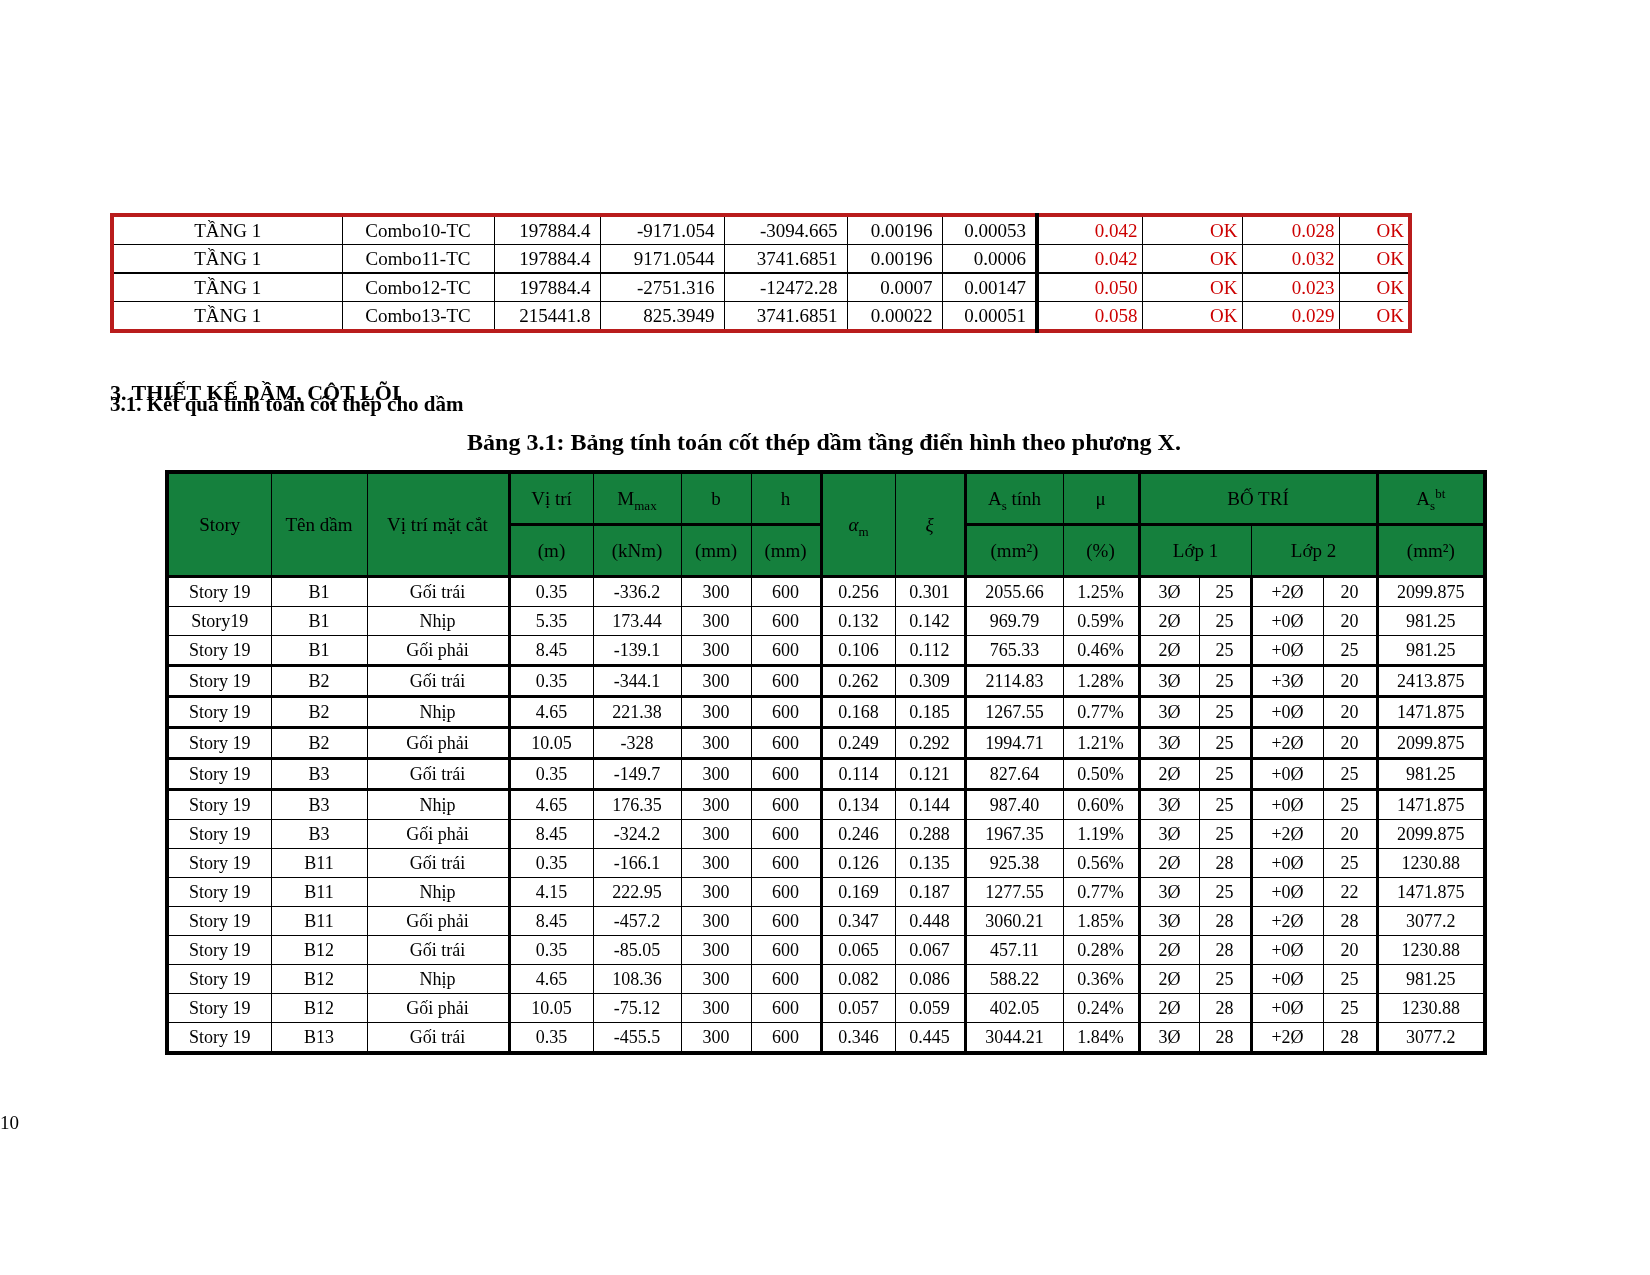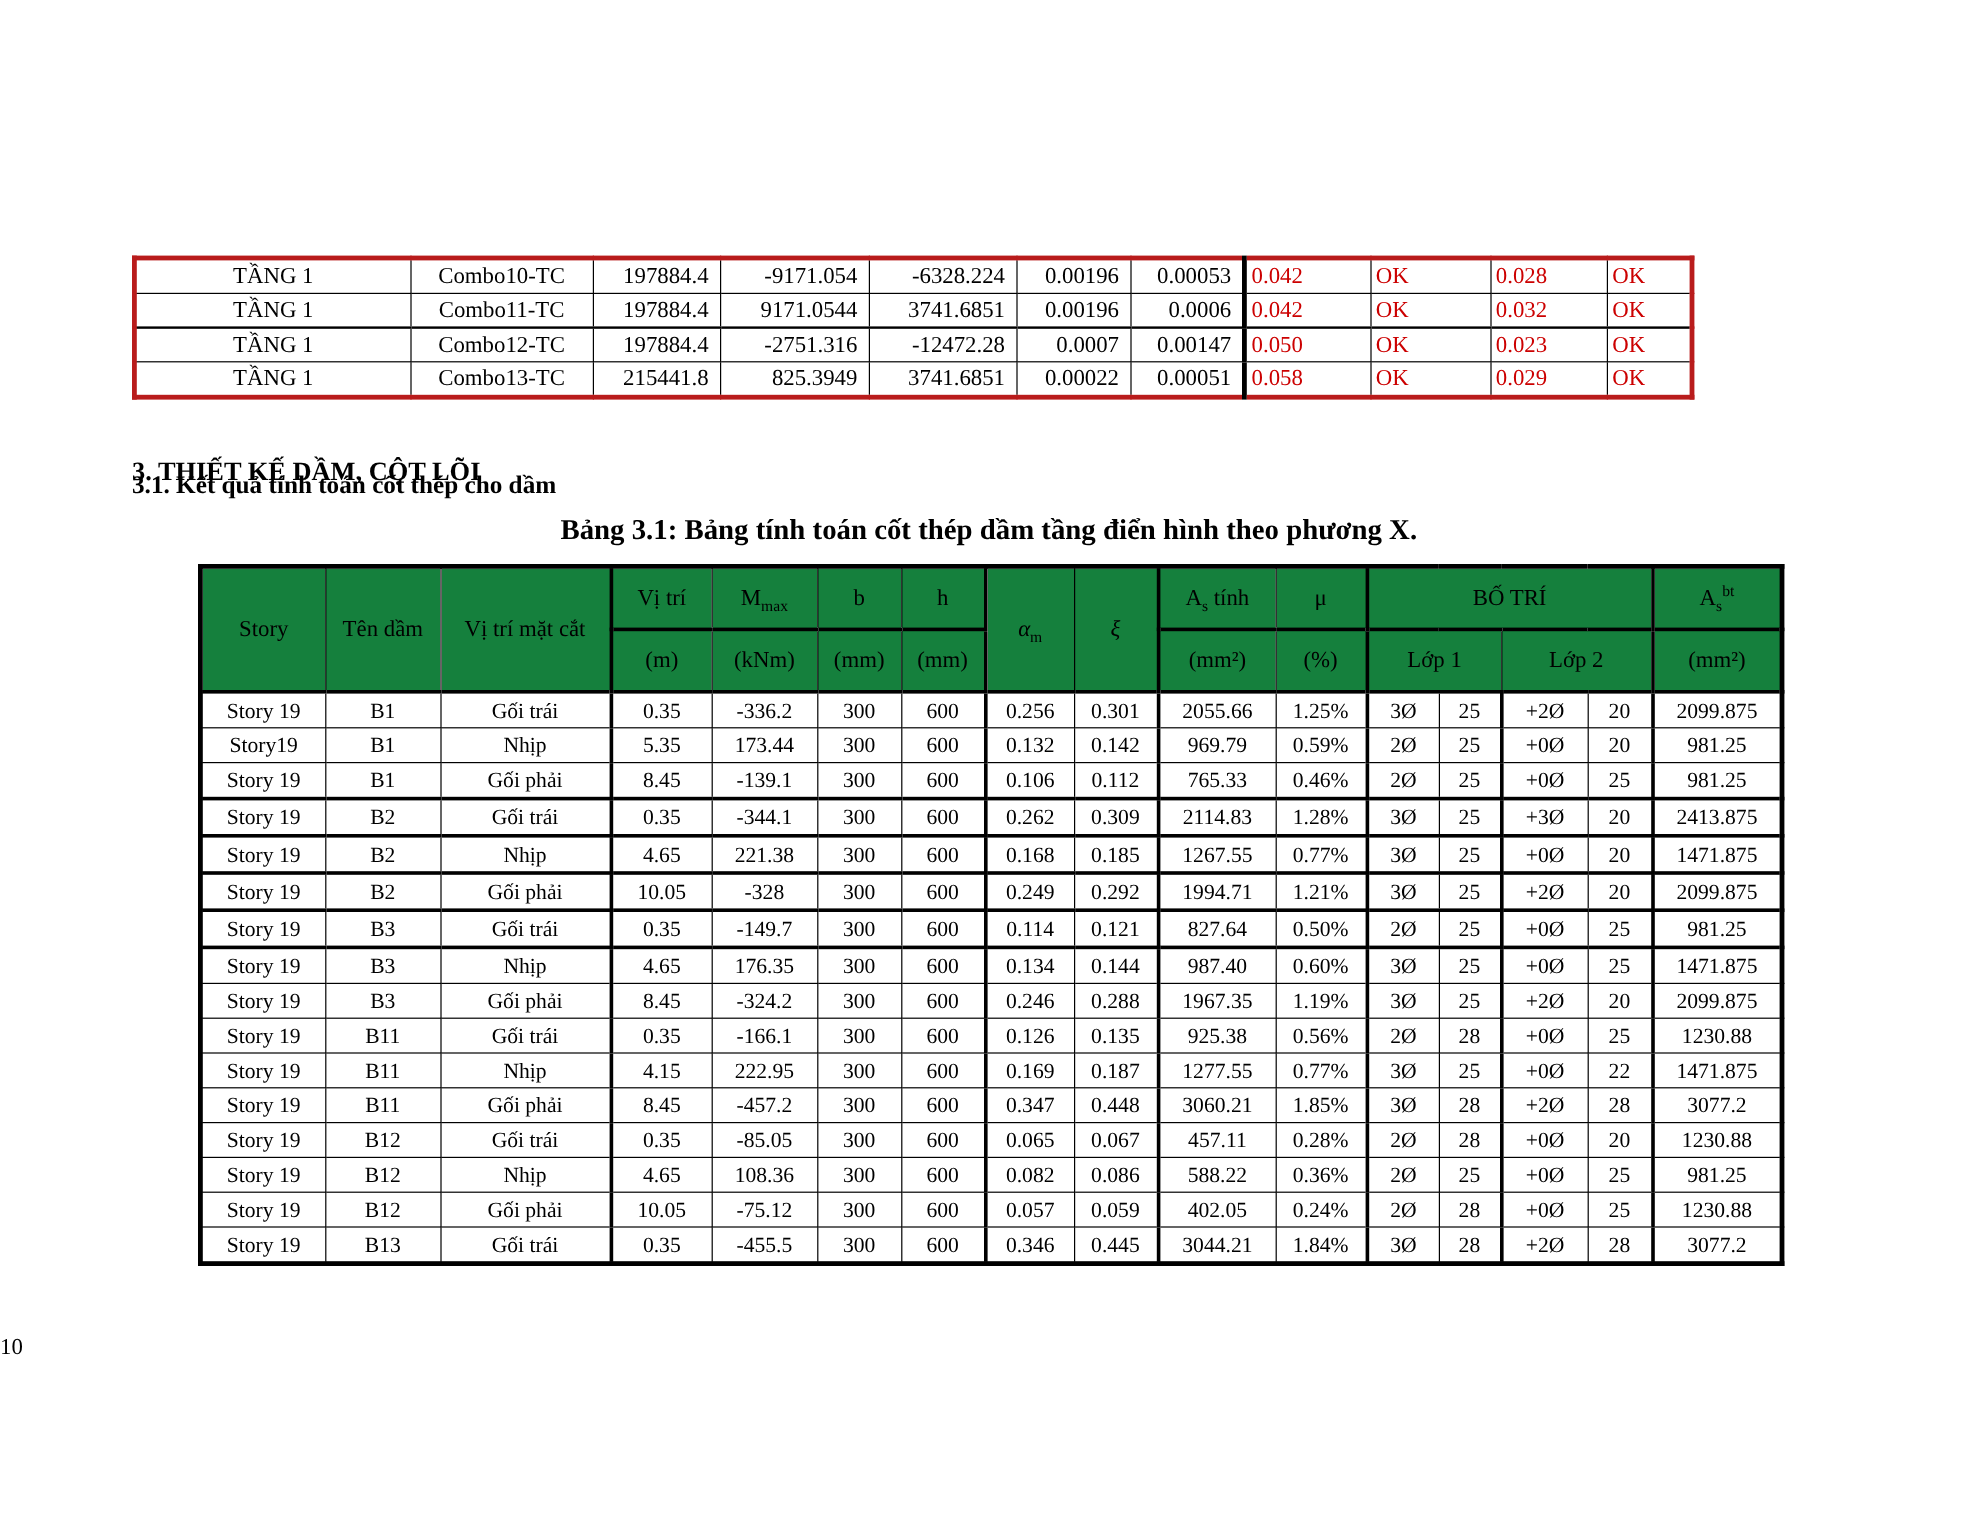--- a/index.html
+++ b/index.html
@@ -12,21 +12,21 @@
   .t-top {
     position:absolute; left:110px; top:213px; width:1298px;
     border-collapse:collapse; table-layout:fixed;
     border:4px solid #b91c1c;
   }
   .t-top td {
     border:1px solid #000; height:27px; text-align:center;
     font-size:19px; padding:0 4px; white-space:nowrap; overflow:hidden;
   }
   .t-top td.num { text-align:right; padding-right:9px; }
-  .t-top td.red { color:#CC0000; text-align:left; }
+  .t-top td.red { color:#CC0000; text-align:right; }
   .t-top td.thickR { border-right:4px solid #000; }
   .t-top tr.thickB2 td { border-bottom:2px solid #000; }
 
   
   .h1 { position:absolute; left:110px; top:349px; font-size:22px; font-weight:bold;margin-top:31px; }
   .h2 { position:absolute; left:110px; top:392px; font-size:21px; font-weight:bold; }
   .caption {
     position:absolute; left:165px; top:429px; width:1318px;
     text-align:center; font-size:24px; font-weight:bold;
   }
@@ -75,21 +75,21 @@
         <col style="width:100px">
       <col style="width:97px">
         <col style="width:71px">
     </colgroup>
     <tbody id="top-tbody">
         <tr>
           <td>TẦNG 1</td>
           <td>Combo10-TC</td>
           <td class="num">197884.4</td>
           <td class="num">-9171.054</td>
-          <td class="num">-6328.224</td>
+          <td class="num">-3094.665</td>
           <td class="num">0.00196</td>
           <td class="num thickR">0.00053</td>
           <td class="red">0.042</td>
           <td class="red">OK</td>
           <td class="red">0.028</td>
           <td class="red">OK</td>
         </tr>
         <tr class="thickB2">
           <td>TẦNG 1</td>
           <td>Combo11-TC</td>

